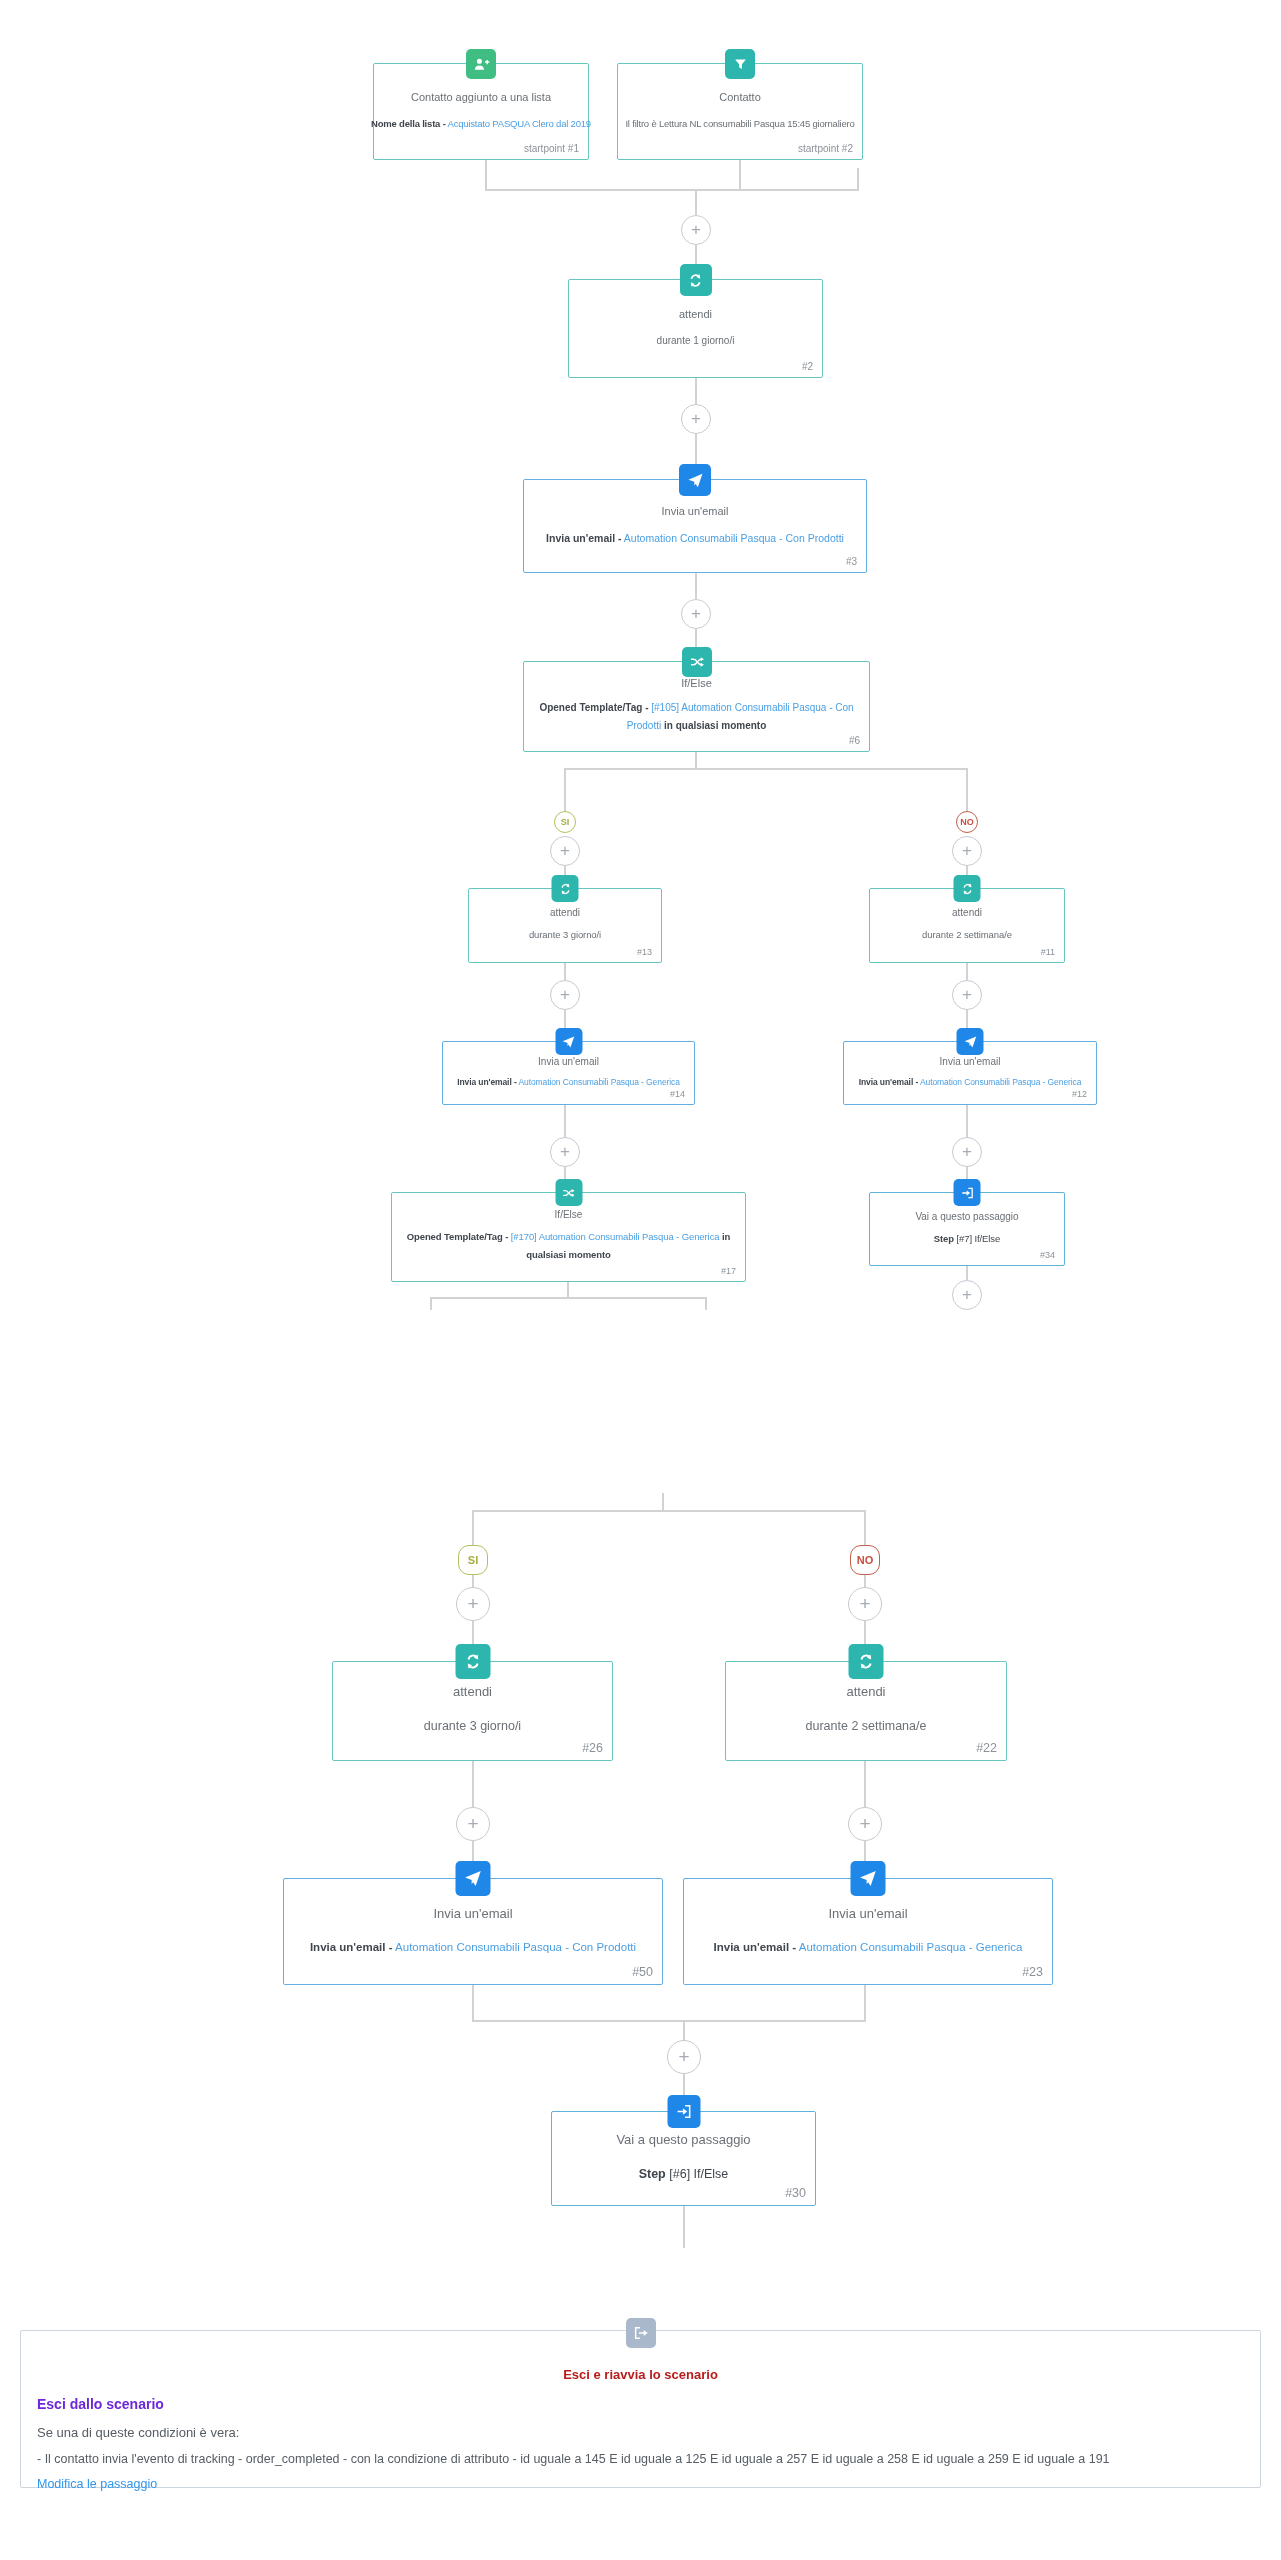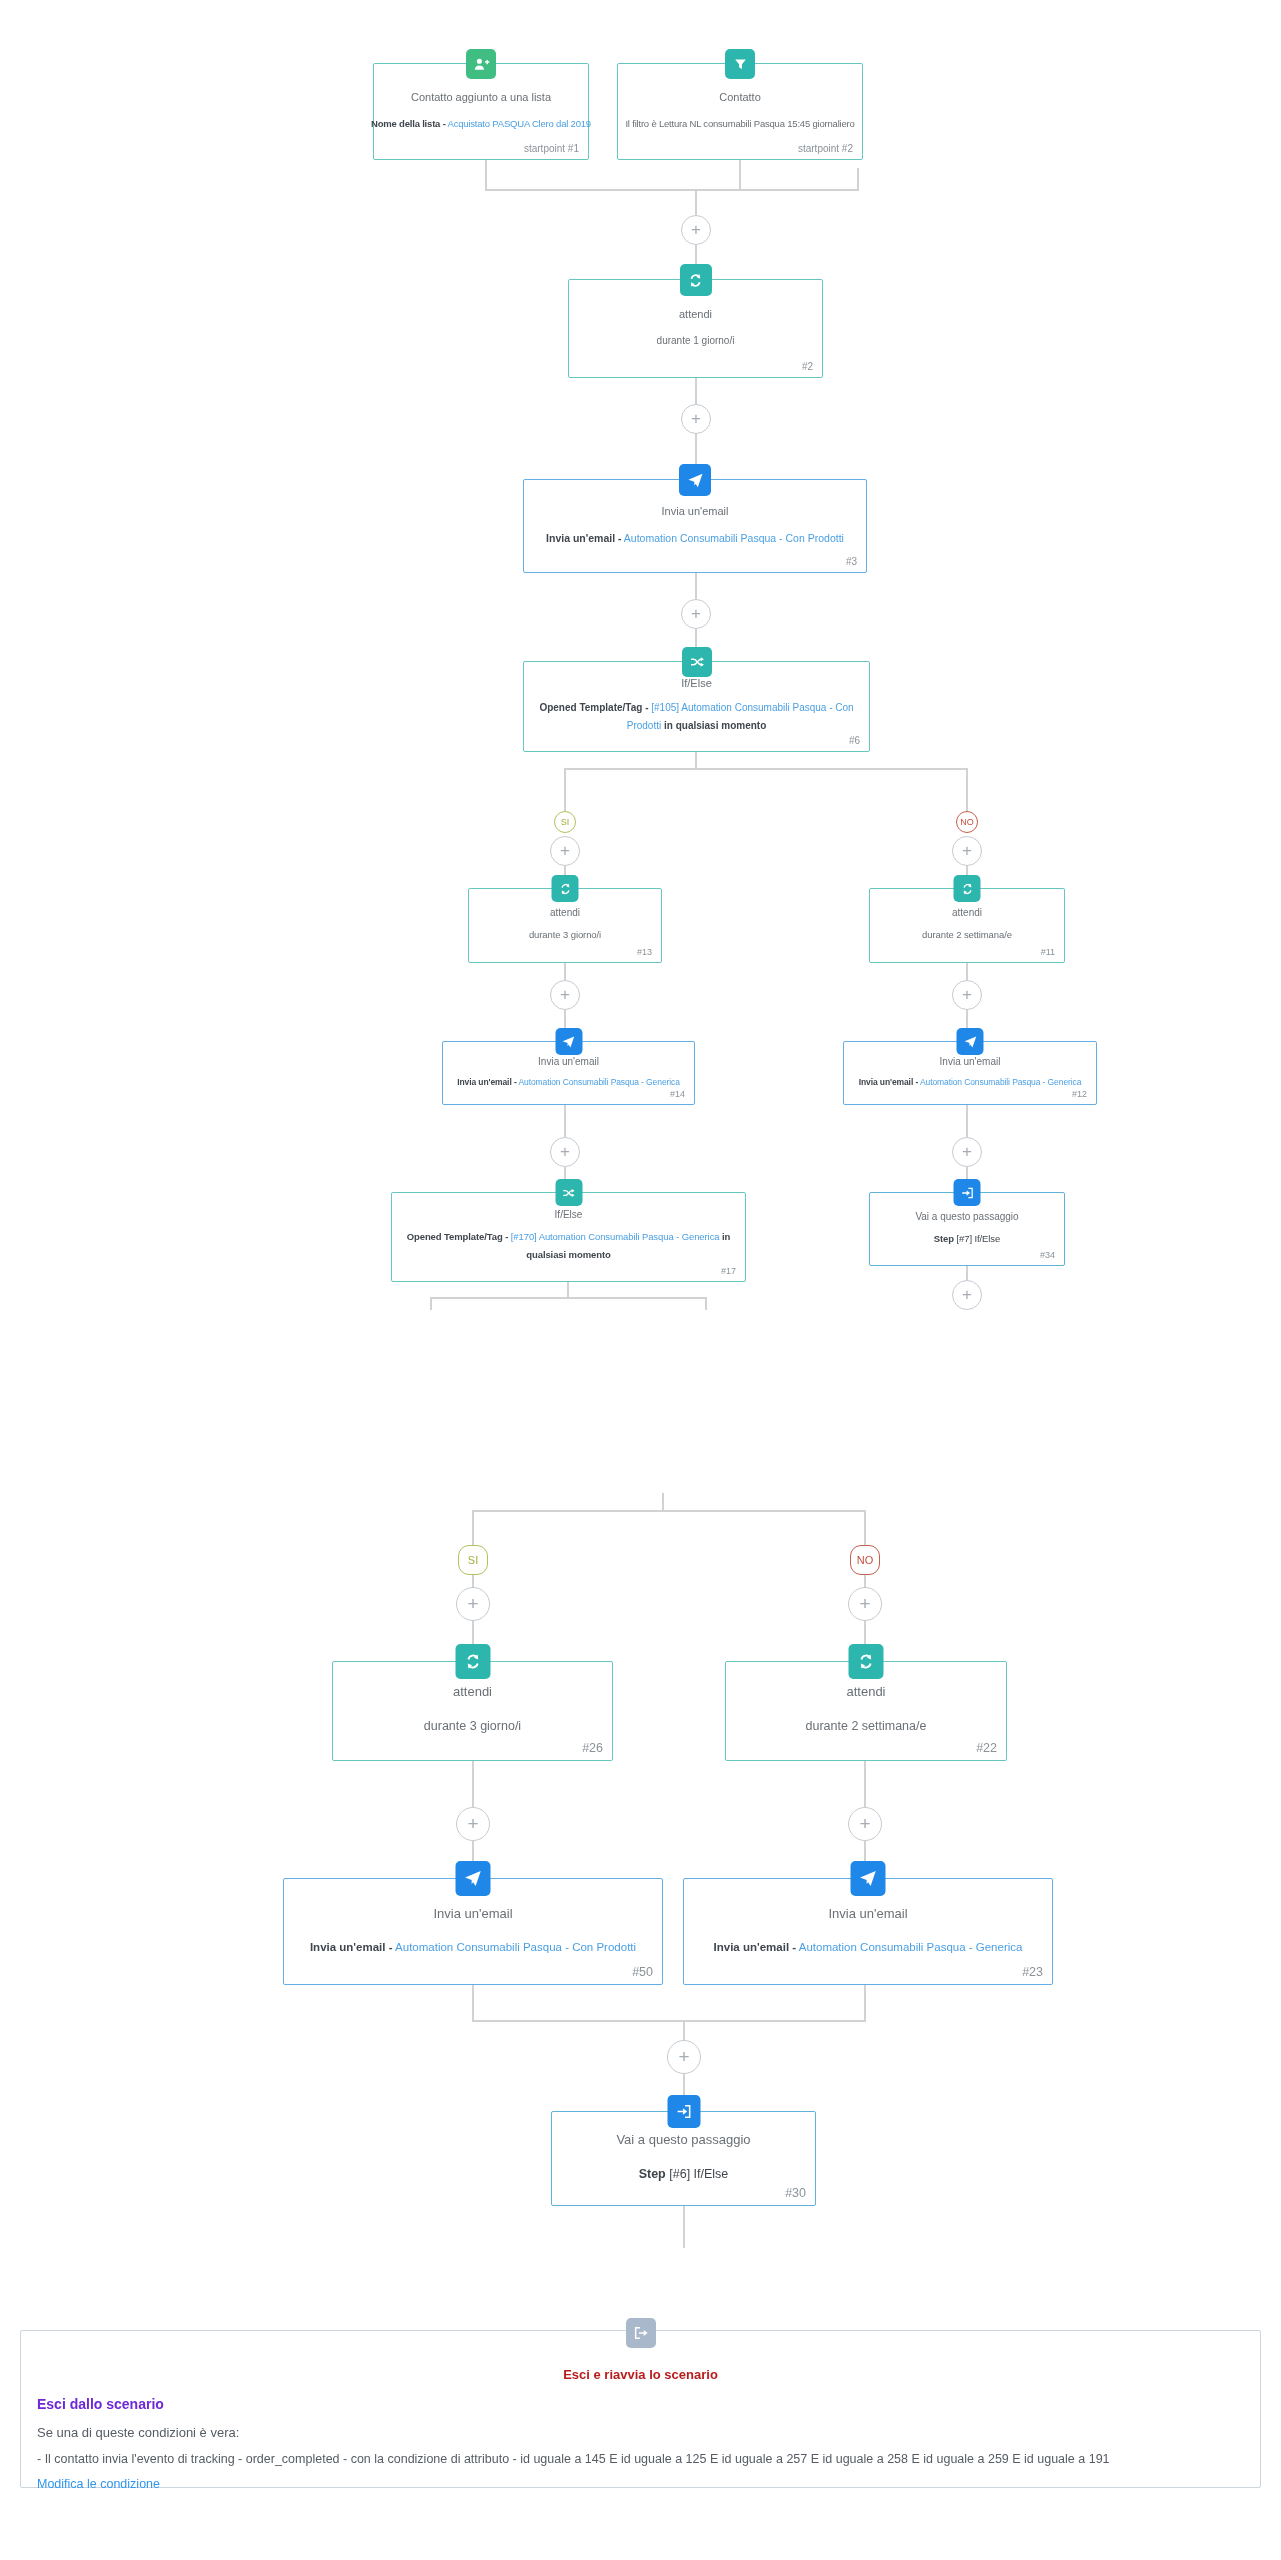--- a/index.html
+++ b/index.html
@@ -13,21 +13,21 @@
 
   
   .plus{position:absolute;background:#fff;border:1px solid #c5cbd1;border-radius:50%;
         color:#a5acb3;display:flex;align-items:center;justify-content:center;box-sizing:border-box;
         font-weight:400;cursor:pointer;z-index:3;}
   .p30{width:30px;height:30px;font-size:17px;}
   .p34{width:34px;height:34px;font-size:19px;}
 
   
   .badge{position:absolute;background:#fff;border:1px solid;border-radius:11px;box-sizing:border-box;
-         display:flex;align-items:center;justify-content:center;font-weight:normal;z-index:3;}
+         display:flex;align-items:center;justify-content:center;font-weight:bold;z-index:3;}
   .badge.yes{border-color:#b5c05c;color:#a4ae3f;}
   .badge.no{border-color:#c3604c;color:#c84e3e;}
   .bd22{width:22px;height:22px;font-size:9px;}
   .bd30{width:30px;height:30px;font-size:11px;}
 
   
   .box{position:absolute;background:#fff;border:1px solid #66c7bf;border-radius:2px;
        box-sizing:border-box;text-align:center;z-index:2;cursor:pointer;}
   .box.blue{border-color:#64aee6;}
   .box.goto{border-color:#5fb3d9;}
@@ -431,17 +431,17 @@
         <path d="M9 12h9" stroke="#fff" stroke-width="2.2"></path>
         <polygon points="16,7.5 22,12 16,16.5" fill="#fff"></polygon>
       </svg>
   </span>
   <div class="box exitbox" style="left:20px;top:2330px;width:1241px;height:158px;">
     <div class="exit-title">Esci e riavvia lo scenario</div>
     <div class="exit-left">
       <div class="exit-heading">Esci dallo scenario</div>
       <div class="exit-intro">Se una di queste condizioni è vera:</div>
       <div class="exit-cond">- Il contatto invia l'evento di tracking - order_completed - con la condizione di attributo - id uguale a 145 E id uguale a 125 E id uguale a 257 E id uguale a 258 E id uguale a 259 E id uguale a 191</div>
-      <span class="exit-link">Modifica le condizione</span>
+      <span class="exit-link">Modifica le passaggio</span>
     </div>
   </div>
 
 </div>
 
 </body></html>

